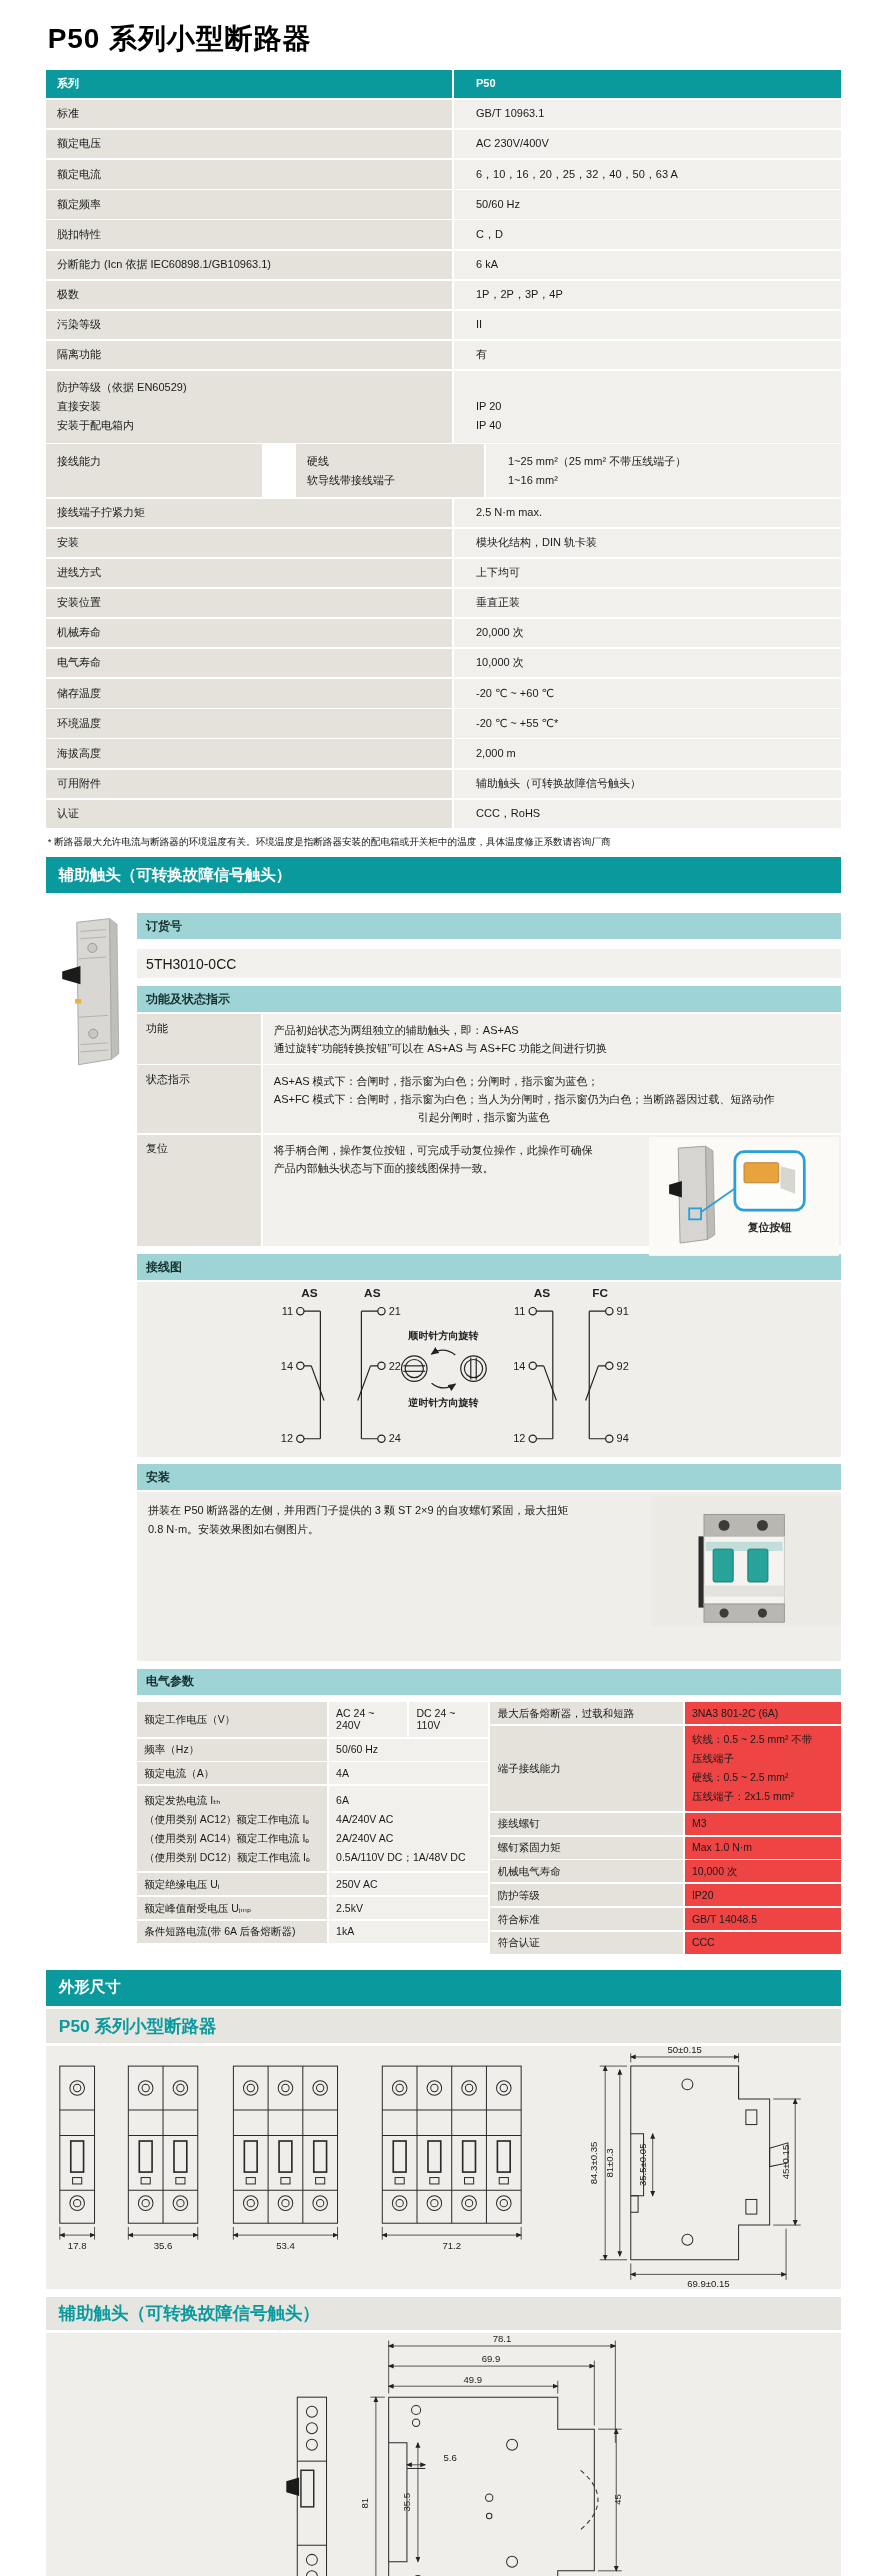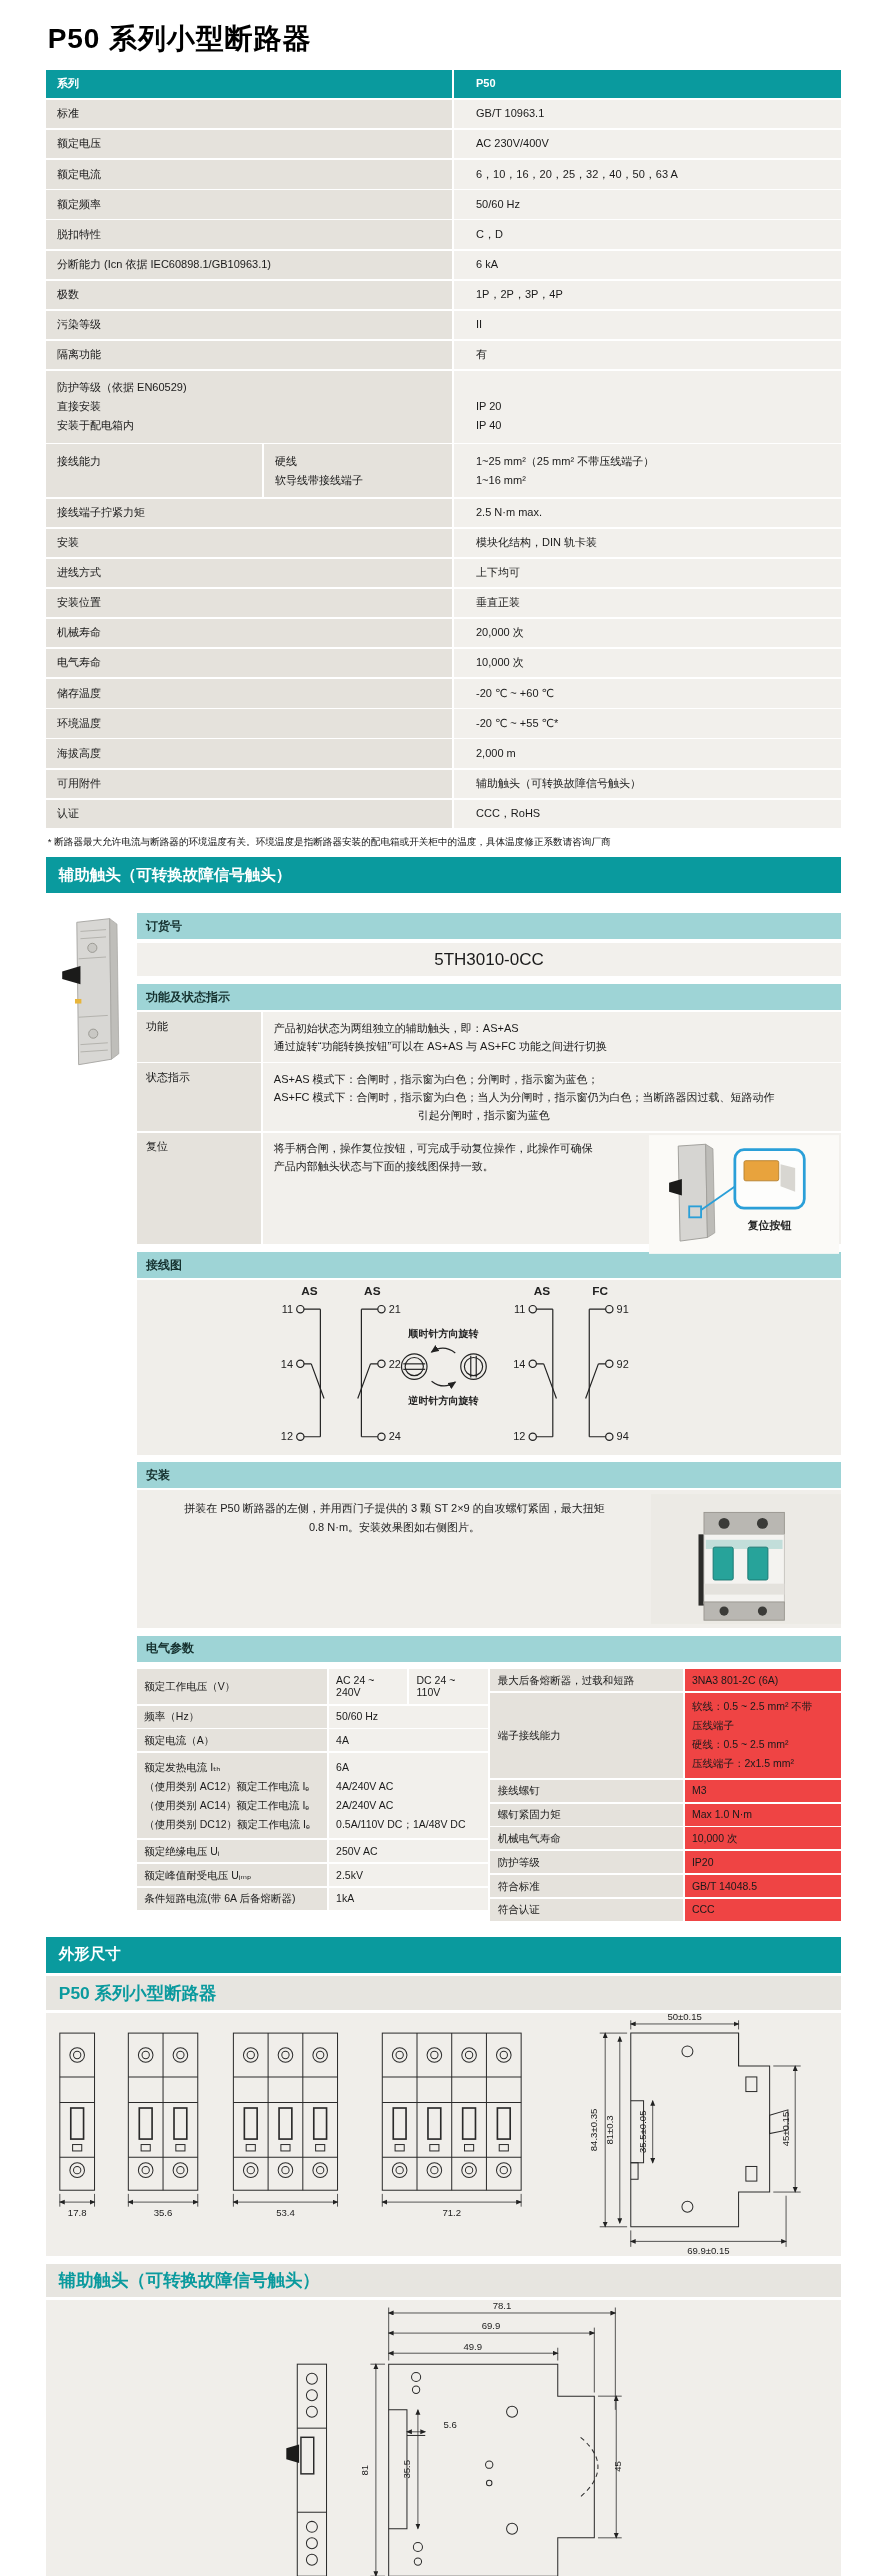--- a/index.html
+++ b/index.html
@@ -9,38 +9,38 @@
   .title{font-size:28px;font-weight:bold;color:#000;padding:20px 0 12px 1.8px;letter-spacing:0.9px;}
   
   .spec{display:flex;flex-direction:column;gap:1.8px;}
   .srow{display:flex;gap:2px;}
   .scell{box-sizing:border-box;padding:7.3px 11px;font-size:11px;line-height:13.7px;}
   .sl{width:406px;background:#e5e2dc;}
   .sv{flex:1;background:#f2f0ec;padding-left:22px;}
   .srow.head .scell{background:#0a9a9e;color:#fff;font-weight:bold;}
   .multiline div{line-height:19px;}
   .sl2{width:216px;background:#e5e2dc;box-sizing:border-box;padding:7.3px 11px;font-size:11px;}
-  .ss{width:188px;background:#e5e2dc;box-sizing:border-box;padding:7.3px 11px;font-size:11px;}
+  .ss{width:188px;background:#e5e2dc;box-sizing:border-box;padding:7.3px 11px;font-size:11px;margin-left:32px;}
   .footnote{font-size:9.6px;padding:8.2px 0 3.7px 1.8px;color:#111;}
   
   .bar{background:#0a9a9e;color:#fff;font-weight:bold;font-size:15.5px;padding:7.3px 12.8px;margin-top:4.6px;}
   .band{background:#9ed4d6;color:#15312f;font-weight:bold;font-size:12px;padding:4.6px 9.1px;}
   .graybar{background:#e7e5e0;color:#0a9a9e;font-weight:bold;font-size:17.4px;padding:4.6px 12.8px;margin-top:3.7px;}
   
   .aux-body{position:relative;margin-left:91px;margin-top:20px;width:704px;}
   .photo-aux{position:absolute;left:-86px;top:1.8px;}
   .arow{display:flex;gap:1.8px;margin-top:1.8px;}
   .al{width:124px;background:#e5e2dc;box-sizing:border-box;padding:6.4px 9.1px;font-size:11px;}
   .av{flex:1;background:#f2f0ec;box-sizing:border-box;padding:6.4px 11px;font-size:11px;line-height:18.3px;}
-  .order-val{background:#f2f0ec;padding:6.4px 9.1px;font-size:17px;margin-top:4px;text-align:center;}
+  .order-val{background:#f2f0ec;padding:6.4px 9.1px;font-size:14px;margin-top:10px;}
   .indent3{padding-left:144px;}
   .reset-v{position:relative;min-height:111px;}
   .callout{position:absolute;right:1.8px;top:1.8px;}
   .panel{background:#f0eeea;margin-top:1.8px;}
-  .install-panel{position:relative;height:138px;text-align:center;}
+  .install-panel{position:relative;height:169px;}
   .install-text{padding:9.1px 11px;font-size:11px;line-height:19px;width:493px;}
   .photo-install{position:absolute;right:0;top:3.7px;}
   
   .elec{display:flex;gap:1.8px;margin-top:7.3px;}
   .ehalf{display:flex;flex-direction:column;gap:1.8px;}
   .ehalf.lefth{width:351px;}
   .ehalf.righth{width:351px;}
   .erow{display:flex;gap:1.8px;}
   .ec{box-sizing:border-box;padding:4.6px 7.3px;font-size:10.5px;line-height:12.8px;}
   .lefth .elab{width:190px;background:#e5e2dc;}

